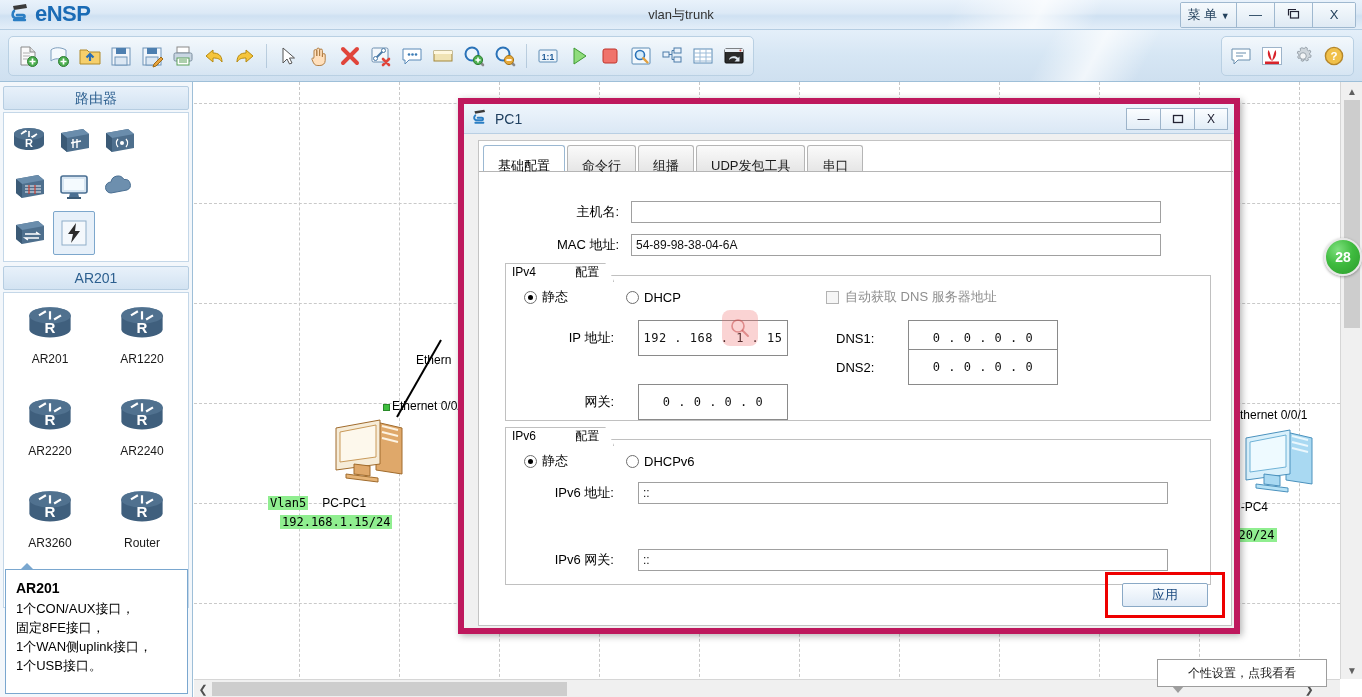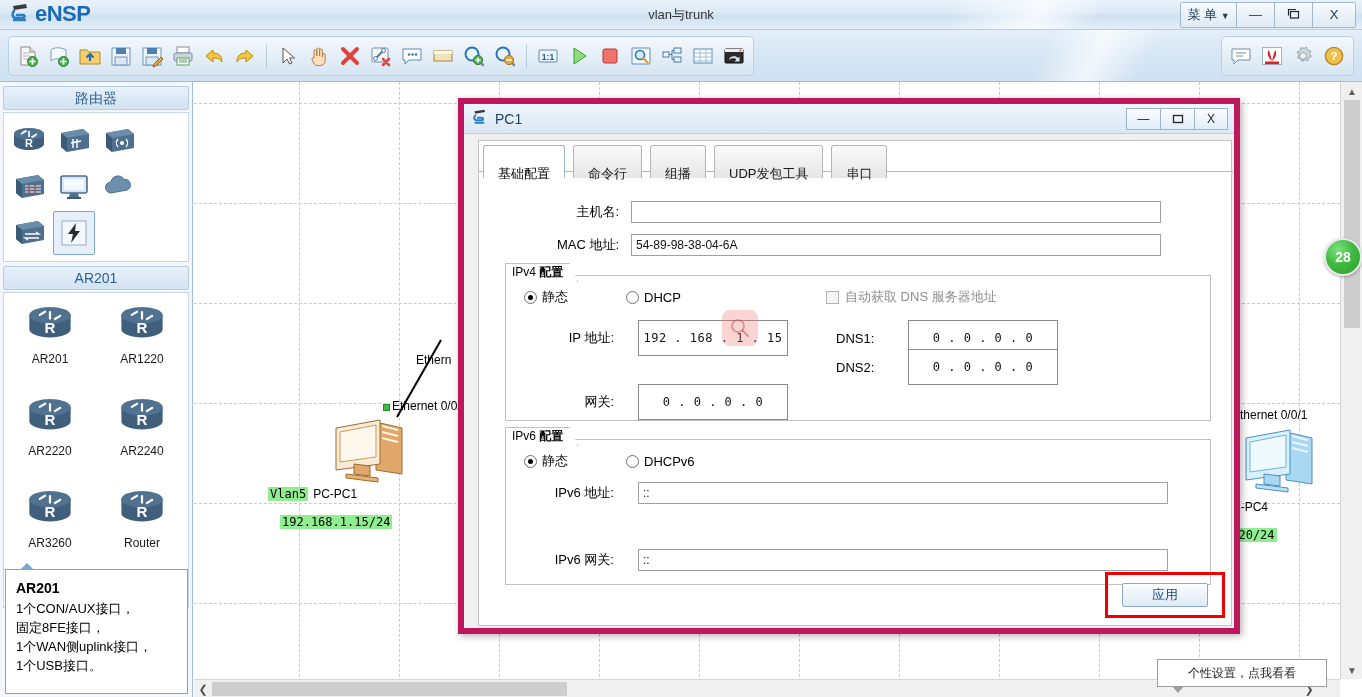--- a/index.html
+++ b/index.html
@@ -188,24 +188,24 @@
     width: 34px; height: 22px; border: 1px solid #9db4ca; border-right: none;
     background: linear-gradient(to bottom,#fbfdff,#e2edf7);
     display: flex; align-items: center; justify-content: center; font-size: 12px; color: #223;
   }
   .dlg-btn:last-child { border-right: 1px solid #9db4ca; }
 
   .dlg-body { position: absolute; left: 14px; top: 36px; width: 754px; height: 486px; background: #fff; border: 1px solid #c3c3c3; }
 
   .tabs { position: absolute; left: 0; top: 4px; display: flex; padding-left: 4px; }
   .tab {
-    height: 26px; line-height: 24px; padding: 16px 14px; font-size: 13px; color: #1a1a1a;
+    height: 26px; line-height: 24px; padding: 8px 14px; font-size: 13px; color: #1a1a1a;
     border: 1px solid #b5b5b5; border-bottom: none;
     border-radius: 3px 3px 0 0; background: linear-gradient(to bottom,#fafafa,#e6e6e6);
-    margin-right: 8px;
+    margin-right: 2px;
   }
   .tab.active { background: #fff; color: #000; border-color: #9bb8d2; }
   .tab-strip { position: absolute; left: 0; top: 30px; width: 754px; height: 1px; background: #b5b5b5; }
 
   .form { position: absolute; left: 0; top: 36px; width: 754px; height: 450px; }
 
   .row { position: absolute; display: flex; align-items: center; }
   .lbl { font-size: 13px; color: #000; text-align: right; }
   .txtin {
     border: 1px solid #a0a0a0; background: #fff; height: 22px; line-height: 20px;
@@ -220,21 +220,21 @@
 
   .fieldset {
     position: absolute; border: 1px solid #c0c0c0; background: #fff;
   }
   .legend {
     position: absolute; left: -1px; top: -13px; height: 19px; line-height: 17px;
     padding: 0 14px 0 6px; font-size: 12px; color: #000; background: #fff;
     border: 1px solid #c0c0c0; border-bottom: none;
     clip-path: polygon(0 0, calc(100% - 9px) 0, 100% 100%, 0 100%);
   }
-  .legend b { font-weight: bold; }
+  .legend b { font-weight: normal; margin-left: 36px; }
 
   .radio { display: inline-flex; align-items: center; gap: 5px; font-size: 13px; color: #000; }
   .rdo { width: 13px; height: 13px; border-radius: 50%; border: 1px solid #6e6e6e; background: #fff; position: relative; }
   .rdo.on:after { content:""; position:absolute; left:3px; top:3px; width:5px; height:5px; border-radius:50%; background:#000; }
   .chk { display: inline-flex; align-items: center; gap: 6px; font-size: 13px; color: #8e8e8e; }
   .cbx { width: 13px; height: 13px; border: 1px solid #b3b3b3; background: #f6f6f6; }
 
   .apply-wrap { position: absolute; left: 1105px; top: 572px; width: 120px; height: 46px; border: 3px solid #ee0000; }
   .apply-btn {
     position: absolute; left: 1122px; top: 583px; width: 86px; height: 24px;
@@ -649,21 +649,21 @@
 
     <div class="node" style="left:130px;top:330px">
       <svg width="92" height="72" viewBox="0 0 92 72">
         <path d="M52 10 L78 16 L78 62 L52 58 Z" fill="#dfa86a" stroke="#a06b2c"></path>
         <path d="M58 14 L74 18 M58 20 L74 24 M58 26 L74 30" stroke="#fdf3e2" stroke-width="2"></path>
         <path d="M12 16 L56 8 L56 52 L12 58 Z" fill="#f6ecd8" stroke="#a06b2c"></path>
         <path d="M16 20 L52 13 L52 45 L16 50 Z" fill="#fdf8ec" stroke="#c99a5a"></path>
         <path d="M30 52 L30 62 L46 64 L46 54 Z" fill="#dfa86a" stroke="#a06b2c"></path>
         <path d="M22 62 L54 66 L54 70 L22 66 Z" fill="#e7b578" stroke="#a06b2c"></path>
       </svg>
-      <div style="position:absolute;left:-56px;top:75px;display:flex;gap:5px">
+      <div style="position:absolute;left:-56px;top:84px;display:flex;gap:14px">
         <span class="tag-green">Vlan5</span>
         <span class="node-name">PC-PC1</span>
       </div>
       <div style="position:absolute;left:-44px;top:103px">
         <span class="tag-green">192.168.1.15/24</span>
       </div>
       <span class="port-dot" style="left:59px;top:-8px"></span>
       <span class="iflabel" style="position:absolute;left:68px;top:-13px">Ethernet 0/0/1</span>
     </div>
 

